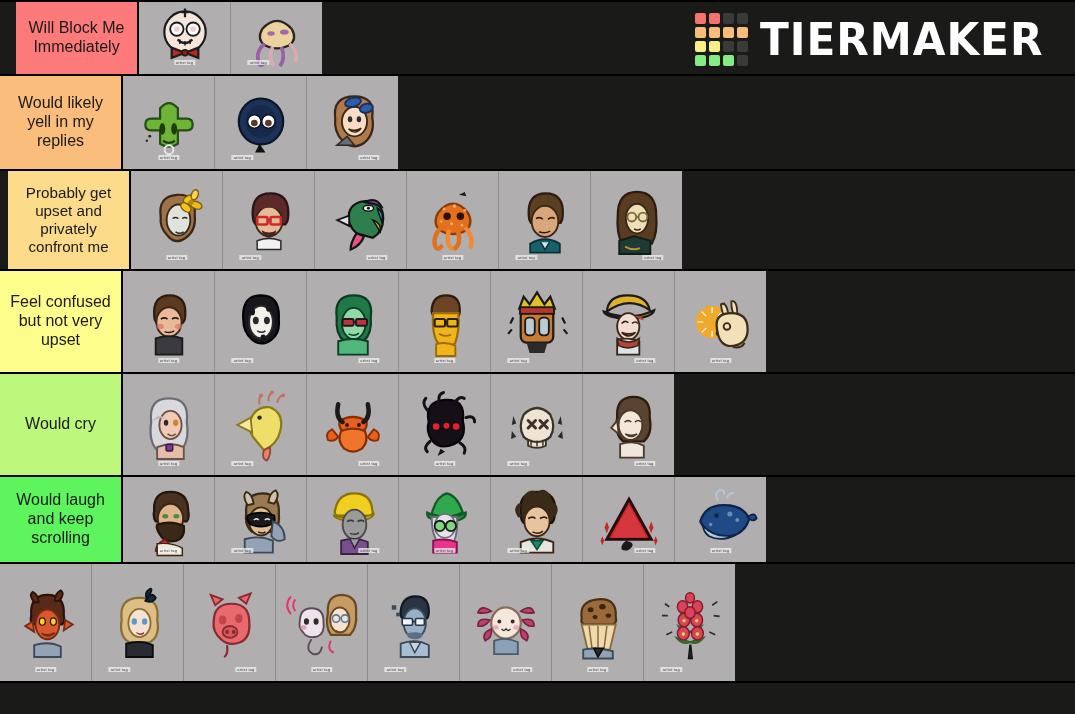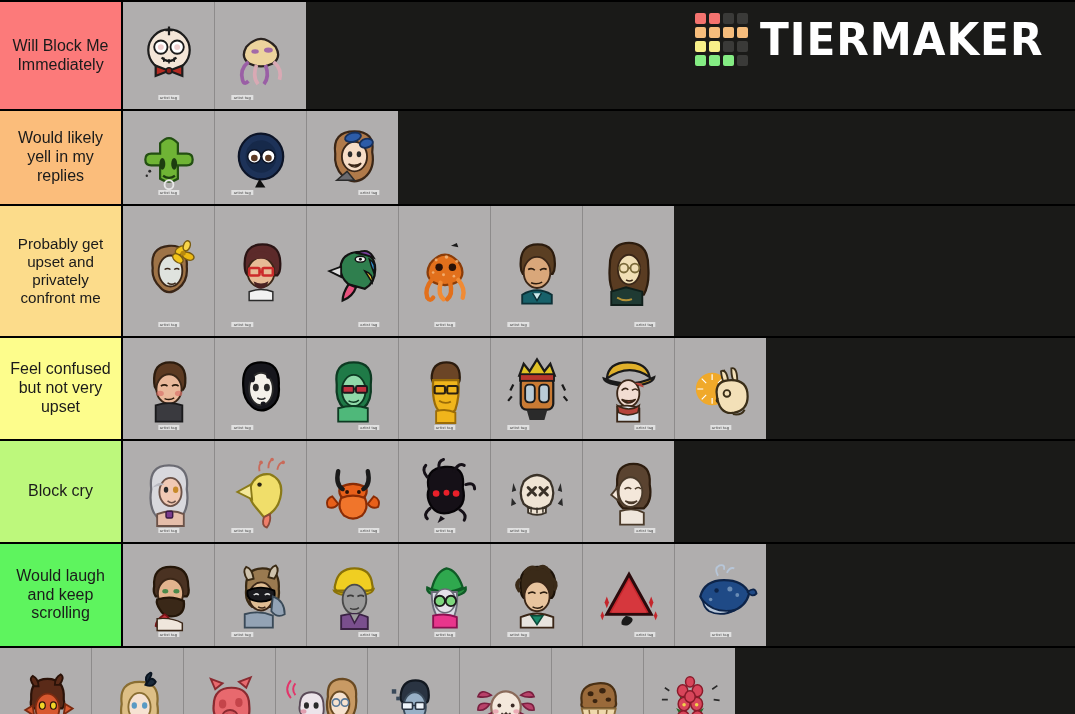--- a/index.html
+++ b/index.html
@@ -141,21 +141,21 @@
         <span style="background: rgb(58, 58, 56);"></span>
         <span style="background: rgb(132, 236, 131);"></span>
         <span style="background: rgb(132, 236, 131);"></span>
         <span style="background: rgb(132, 236, 131);"></span>
         <span style="background: rgb(58, 58, 56);"></span>
       </div>
     <div class="logo-text">TIERMAKER</div>
   </div>
 
   <div id="rows">
-      <div class="row" style="height: 111px;">
+      <div class="row" style="height: 76px; padding-left: 16px;">
         <div class="tier-label" style="background: rgb(252, 122, 122);">Will Block Me Immediately</div>
         <div class="tier-items">
           <div class="cell" style="background: rgb(176, 174, 174);">
             <svg width="74" height="74" viewBox="0 0 100 100">
               <circle cx="50" cy="42" r="28" fill="#f4e6d8" stroke="#1c1c1c" stroke-width="3"></circle>
               <circle cx="39" cy="38" r="9" fill="#fff" stroke="#1c1c1c" stroke-width="2.5"></circle>
               <circle cx="61" cy="38" r="9" fill="#fff" stroke="#1c1c1c" stroke-width="2.5"></circle>
               <circle cx="39" cy="38" r="4" fill="#f0cfcf"></circle>
               <circle cx="61" cy="38" r="4" fill="#f0cfcf"></circle>
               <path d="M40 52 q10 10 20 0" stroke="#1c1c1c" stroke-width="3" fill="none"></path>
@@ -215,21 +215,21 @@
               <ellipse cx="58" cy="45" rx="3" ry="4" fill="#2b2b2b"></ellipse>
               <path d="M44 58 q9 9 17 -1 q-8 5 -17 1z" fill="#fff" stroke="#3a2617" stroke-width="2"></path>
               <ellipse cx="50" cy="22" rx="11" ry="6" fill="#2d5ca8" stroke="#16305c" stroke-width="2.5" transform="rotate(-14 50 22)"></ellipse>
               <ellipse cx="68" cy="30" rx="9" ry="6" fill="#2d5ca8" stroke="#16305c" stroke-width="2.5" transform="rotate(-14 68 30)"></ellipse>
               <path d="M28 80 l14 -12 l10 12z" fill="#6b6b70" stroke="#2b2b2b" stroke-width="2"></path>
             </svg>
             <span class="wm right">artist tag</span>
           </div>
         </div>
       </div>
-      <div class="row" style="height: 132px;">
+      <div class="row" style="height: 100px; padding-left: 8px;">
         <div class="tier-label small" style="background: rgb(252, 220, 139);">Probably get upset and privately confront me</div>
         <div class="tier-items">
           <div class="cell" style="background: rgb(176, 174, 174);">
             <svg width="74" height="74" viewBox="0 0 100 100">
               <path d="M28 46 q-4 -28 22 -30 q26 -2 24 28 q2 20 -12 30 q-14 10 -24 -2 q-12 -12 -10 -26z" fill="#9e7347" stroke="#3a2617" stroke-width="3"></path>
               <ellipse cx="52" cy="50" rx="16" ry="21" fill="#dfe3de" stroke="#3a2617" stroke-width="2.5"></ellipse>
               <path d="M44 48 q4 -3 8 0 M57 48 q4 -3 7 0" stroke="#3a2617" stroke-width="2" fill="none"></path>
               <path d="M48 66 q6 4 11 0" stroke="#3a2617" stroke-width="2" fill="none"></path>
               <g stroke="#7a5c12" stroke-width="2">
                 <ellipse cx="66" cy="22" rx="8" ry="5" fill="#f3c51a" transform="rotate(-30 66 22)"></ellipse>
@@ -411,21 +411,21 @@
               <path d="M44 54 q0 -16 20 -16 q22 0 22 22 q0 18 -18 22 q-22 4 -24 -28z" fill="#f3e0b8" stroke="#3a2e18" stroke-width="3"></path>
               <circle cx="58" cy="56" r="4.5" fill="none" stroke="#3a2e18" stroke-width="2.5"></circle>
               <path d="M46 62 q-4 4 0 6" stroke="#3a2e18" stroke-width="2.5" fill="none"></path>
               <path d="M66 84 q12 2 16 -6" stroke="#3a2e18" stroke-width="2.5" fill="none"></path>
             </svg>
             <span class="wm">artist tag</span>
           </div>
         </div>
       </div>
       <div class="row" style="height: 103px;">
-        <div class="tier-label" style="background: rgb(189, 248, 124);">Block cry</div>
+        <div class="tier-label" style="background: rgb(189, 248, 124);">Would cry</div>
         <div class="tier-items">
           <div class="cell" style="background: rgb(176, 174, 174);">
             <svg width="74" height="74" viewBox="0 0 100 100">
               <path d="M26 46 q-4 -32 24 -32 q28 0 24 32 q4 26 -8 38 l-32 0 q-12 -12 -8 -38z" fill="#d8d8dd" stroke="#6b6b73" stroke-width="3"></path>
               <ellipse cx="52" cy="50" rx="15" ry="19" fill="#f1c9b4" stroke="#6b5248" stroke-width="2.5"></ellipse>
               <ellipse cx="46" cy="47" rx="3" ry="4" fill="#2a2a2a"></ellipse>
               <ellipse cx="59" cy="47" rx="3.6" ry="4.4" fill="#c88a2a"></ellipse>
               <path d="M48 62 q6 5 11 0" stroke="#6b5248" stroke-width="2" fill="none"></path>
               <path d="M28 44 q8 -10 16 -4 q-10 2 -16 4z" fill="#b8b8c0"></path>
               <path d="M34 80 q20 -8 36 0 l0 16 l-36 0z" fill="#e5beaa" stroke="#6b5248" stroke-width="2.5"></path>
@@ -504,21 +504,21 @@
               <ellipse cx="52" cy="50" rx="16" ry="20" fill="#f4e7da" stroke="#4a3a2a" stroke-width="2.5"></ellipse>
               <path d="M34 44 l-8 10 l10 8z" fill="#f4e7da" stroke="#4a3a2a" stroke-width="2.5"></path>
               <path d="M44 46 q5 -4 9 0 M58 46 q5 -4 8 0" stroke="#4a3a2a" stroke-width="2.2" fill="none"></path>
               <path d="M45 62 q8 7 16 0 q-8 4 -16 0z" fill="#c98a8a" stroke="#4a3a2a" stroke-width="2"></path>
               <path d="M38 76 q18 -6 32 2 l0 16 l-32 0z" fill="#efe6dc" stroke="#4a3a2a" stroke-width="2.5"></path>
             </svg>
             <span class="wm right">artist tag</span>
           </div>
         </div>
       </div>
-      <div class="row" style="height: 104px;">
+      <div class="row" style="height: 87px;">
         <div class="tier-label" style="background: rgb(94, 244, 94);">Would laugh and keep scrolling</div>
         <div class="tier-items">
           <div class="cell" style="background: rgb(176, 174, 174);">
             <svg width="74" height="74" viewBox="0 0 100 100">
               <path d="M30 38 q-2 -26 22 -26 q24 0 24 26 q2 10 -2 14 l-42 0 q-4 -6 -2 -14z" fill="#4a3222" stroke="#241608" stroke-width="3"></path>
               <ellipse cx="52" cy="48" rx="17" ry="20" fill="#e2b48e" stroke="#3a2617" stroke-width="2.5"></ellipse>
               <ellipse cx="45" cy="45" rx="4" ry="3" fill="#4a8a4a"></ellipse>
               <ellipse cx="60" cy="45" rx="4" ry="3" fill="#4a8a4a"></ellipse>
               <path d="M34 56 q20 -6 36 2 q2 16 -10 20 q-16 4 -22 -8 q-6 -8 -4 -14z" fill="#3a2818" stroke="#241608" stroke-width="3"></path>
               <path d="M44 76 q-12 8 -12 16 q10 6 18 -2 q4 -8 -6 -14z" fill="#c4343c" stroke="#7a1418" stroke-width="2.5"></path>

